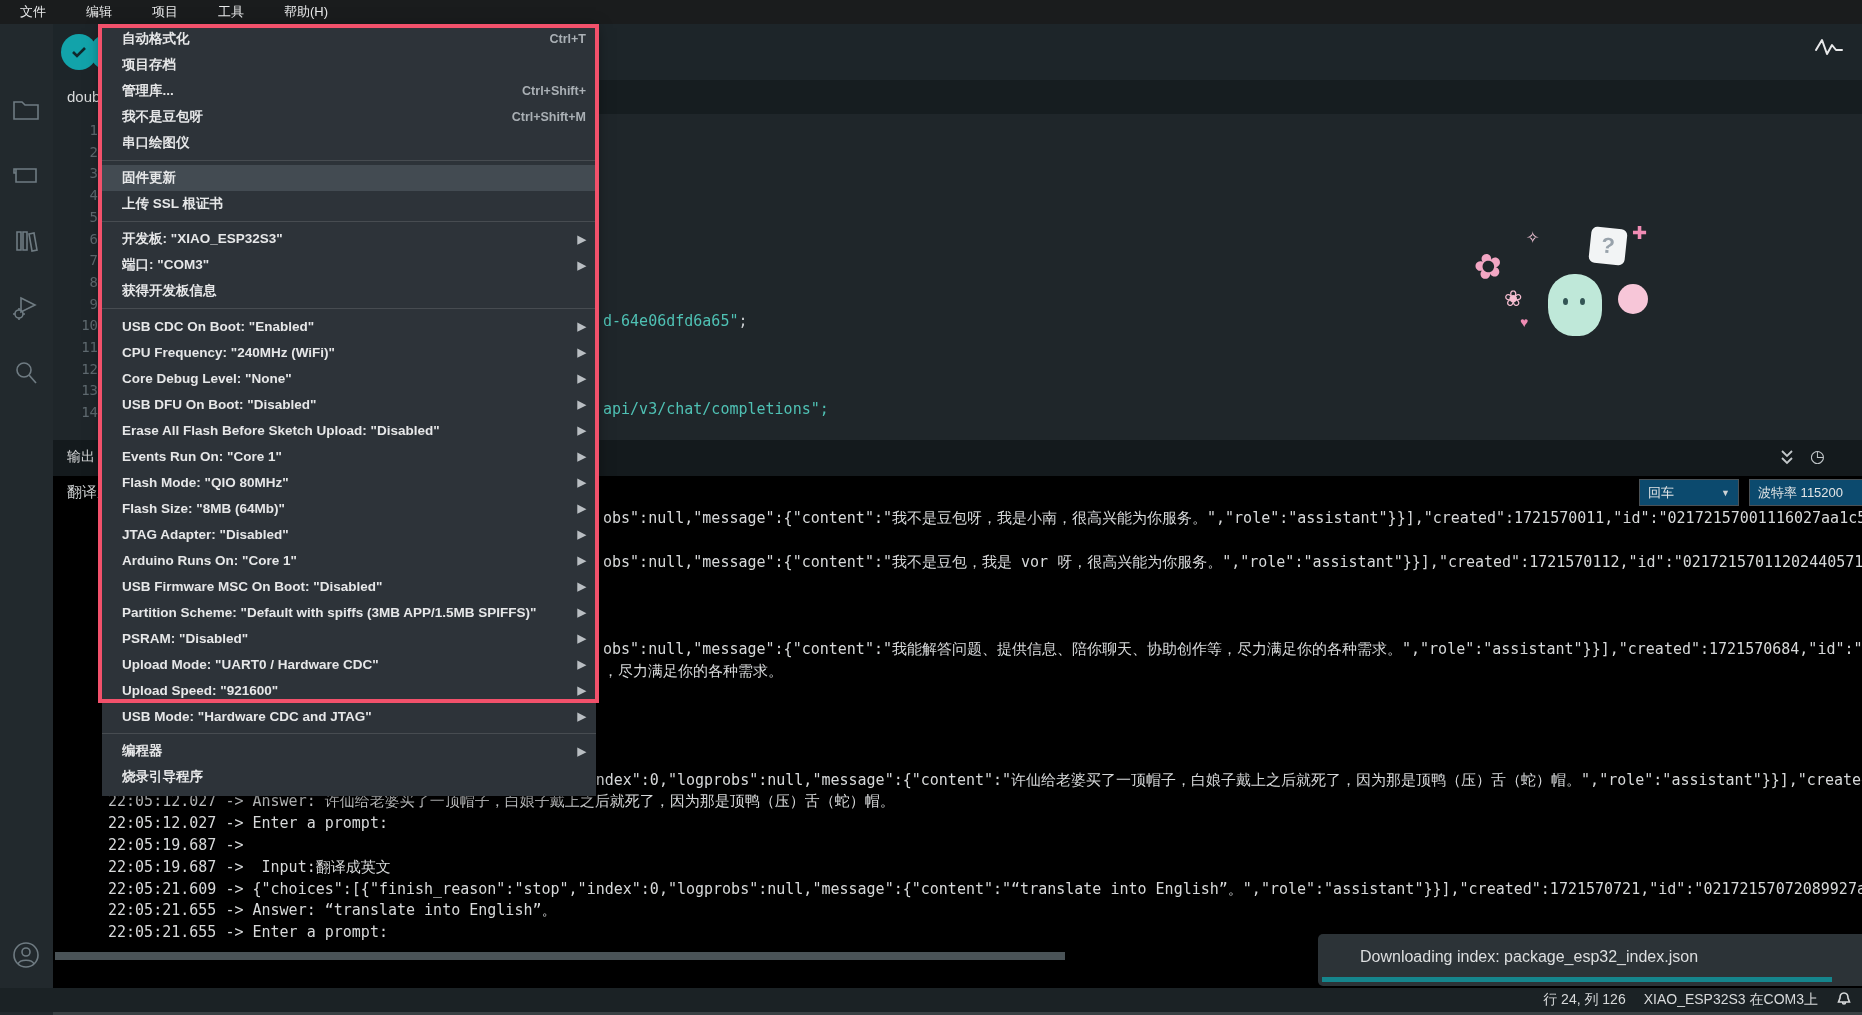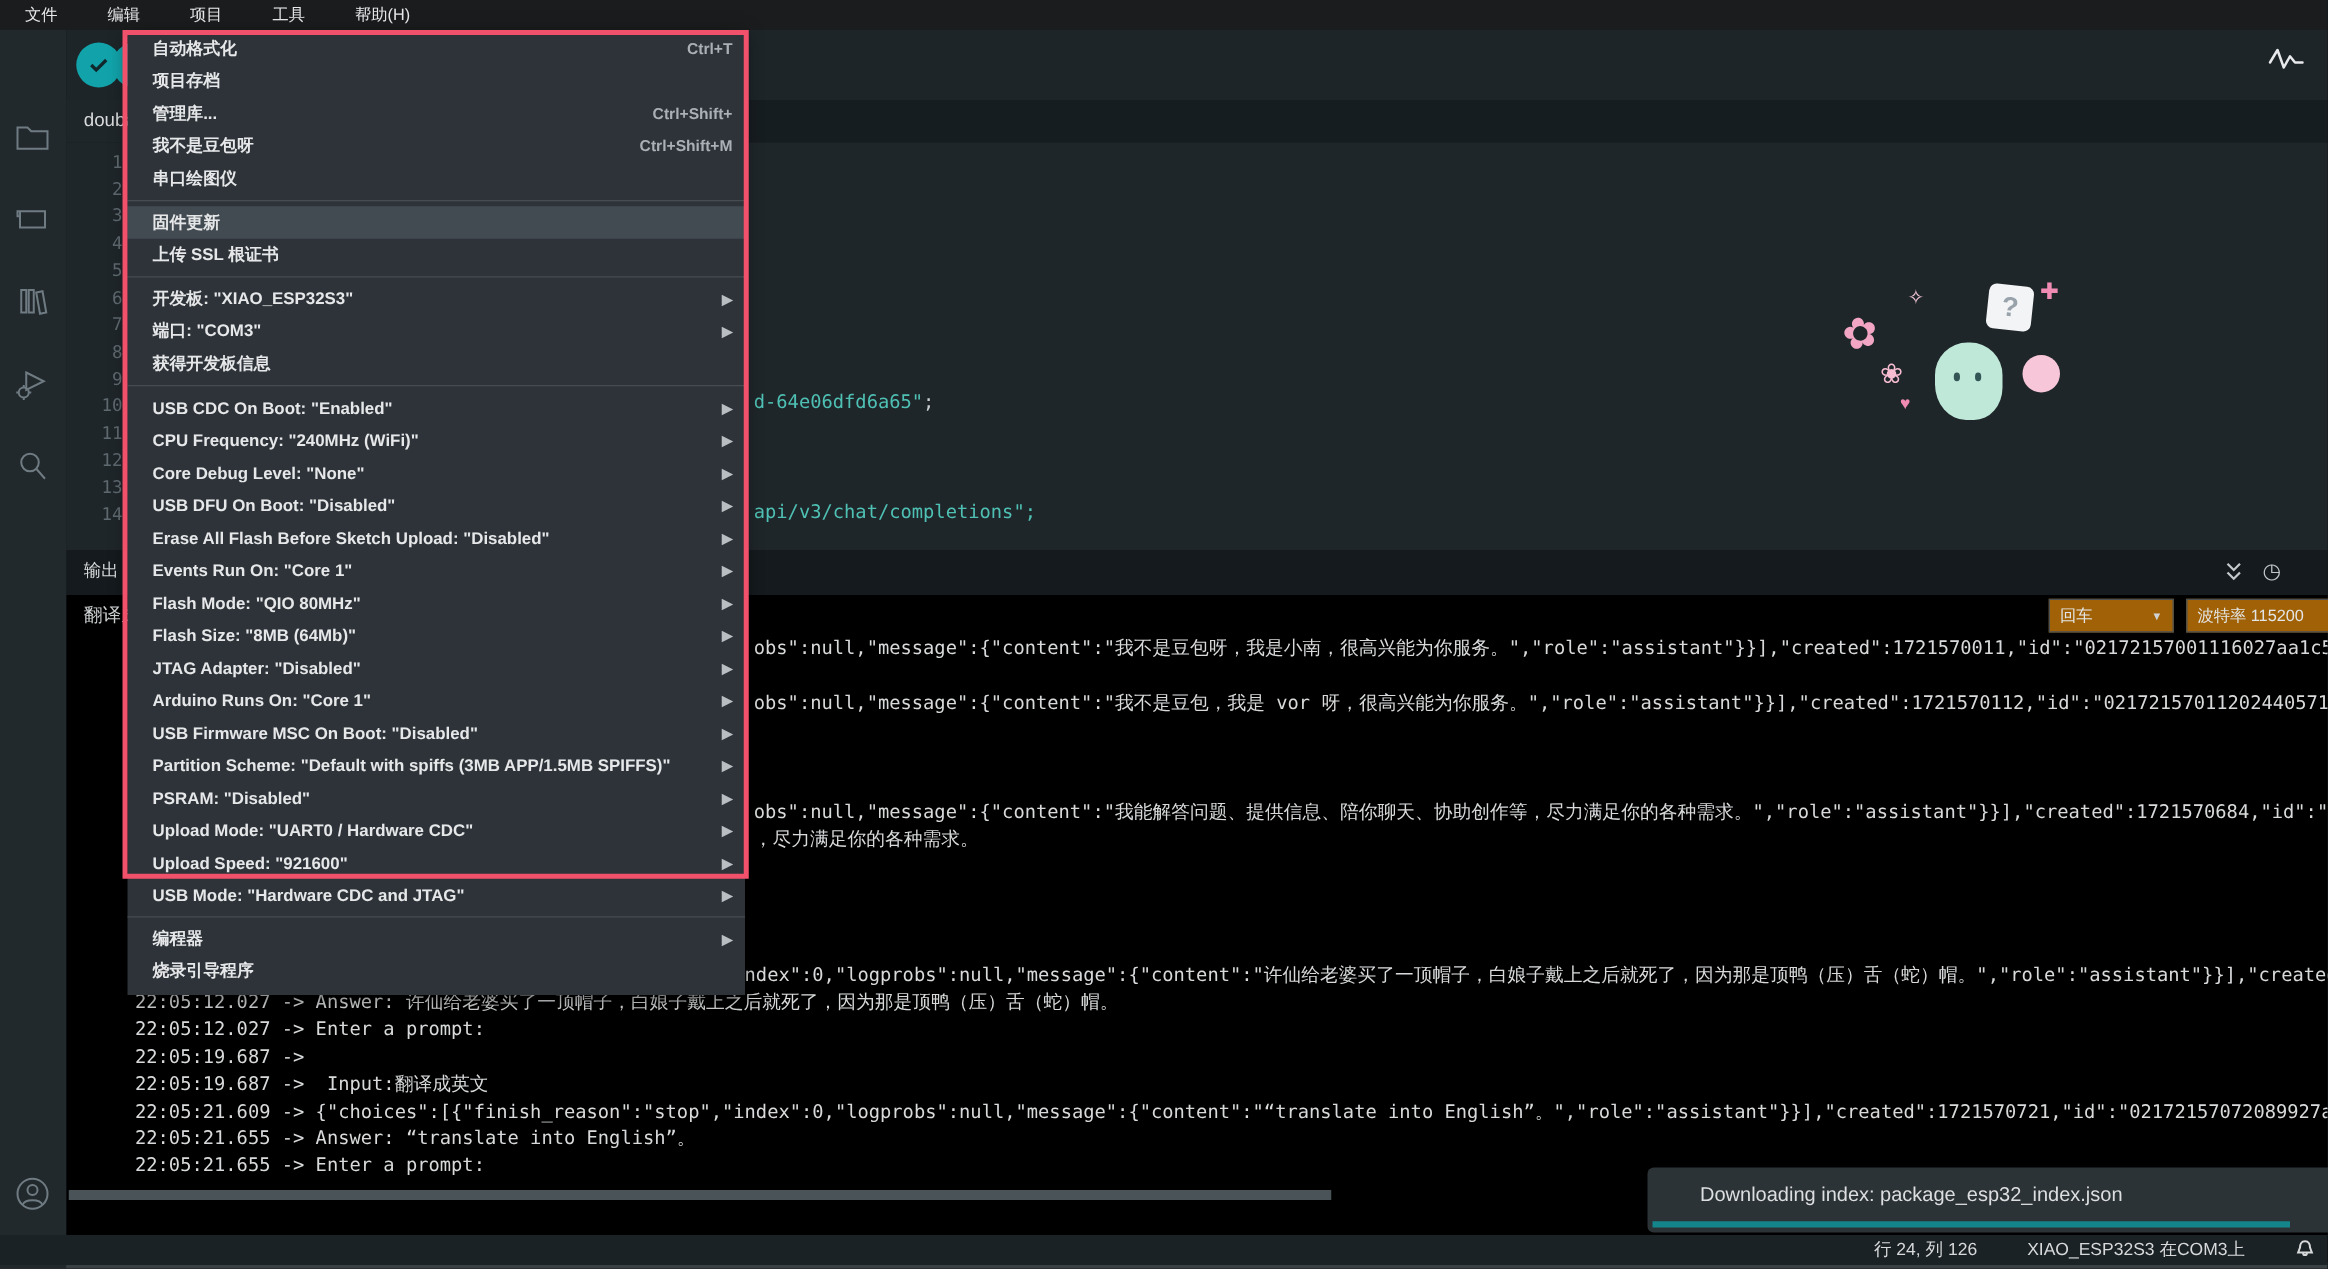--- a/index.html
+++ b/index.html
@@ -66,21 +66,21 @@
   
   #bottom-panel { position:absolute; left:53px; top:440px; width:1809px; height:546px; background:#141a1d; }
   #output-tab { position:absolute; left:14px; top:8px; color:#d6d8d9; font-size:14px; }
   .panel-icon { position:absolute; top:6px; width:24px; height:22px; color:#c3c8cb; }
   .panel-icon svg { width:22px; height:22px; stroke:#c3c8cb; stroke-width:1.8; fill:none; }
   #collapse-icon { right:62px; }
   #timestamp-icon { right:28px; font-size:17px; color:#c3c8cb; }
 
   #serial-input-row { position:absolute; left:0; top:36px; width:1809px; height:32px; background:#000; }
   #serial-input-text { position:absolute; left:14px; top:7px; color:#d2d5d6; font-size:15px; }
-  .dropdown { position:absolute; top:3px; height:27px; background:#a16207; border:1px solid #4a5156;
+  .dropdown { position:absolute; top:3px; height:27px; background:#0c4a6e; border:1px solid #4a5156;
               color:#e3e5e6; font-size:13px; display:flex; align-items:center; padding:0 8px; }
   #lineending-dd { left:1586px; width:100px; }
   #baud-dd { left:1696px; width:200px; }
   .dd-caret { margin-left:auto; font-size:9px; color:#cfd3d5; }
 
   #console { position:absolute; left:0; top:68px; width:1809px; height:880px; background:#000; overflow:hidden; }
   .console-line { position:relative; height:21.8px; line-height:21.8px; padding-left:55px;
                   font-family:"DejaVu Sans Mono", monospace; font-size:15px; color:#d7d9da;
                   white-space:pre; overflow:hidden; }
   .console-line .frag { position:absolute; left:550px; top:0; }
@@ -89,21 +89,21 @@
 
   
   #notification { position:absolute; left:1318px; top:934px; width:560px; height:52px;
                   background:#2c3337; border-radius:5px; z-index:45; }
   #notification .msg { position:absolute; left:42px; top:14px; color:#dcdedf; font-size:16px; }
   #notification .progress-track { position:absolute; left:4px; bottom:4px; width:548px; height:5px; background:#2c3337; }
   #notification .progress-fill { height:5px; background:#15858c; }
 
   
   #statusbar { position:absolute; left:0; top:988px; width:1862px; height:24px; background:#1b2225;
-               display:flex; align-items:center; justify-content:flex-end; gap:40px;
+               display:flex; align-items:center; justify-content:flex-end; gap:18px;
                color:#d7d9da; font-size:14px; padding-right:10px; z-index:44; }
   #bell-icon svg { width:16px; height:16px; stroke:#d7d9da; stroke-width:1.6; fill:none; }
   #window-bottom-strip { position:absolute; left:0; top:1010px; width:1862px; height:5px; background:#3a4144; }
 </style>
 </head>
 <body>
 
 <div id="menubar">
     <div class="menubar-item">文件</div>
     <div class="menubar-item">编辑</div>

